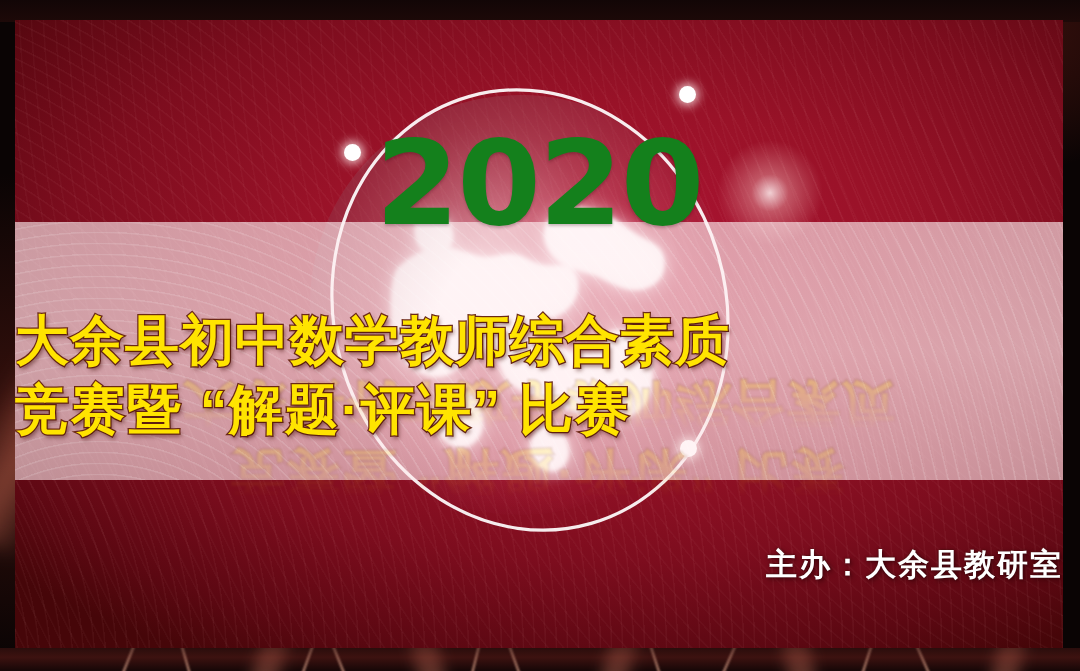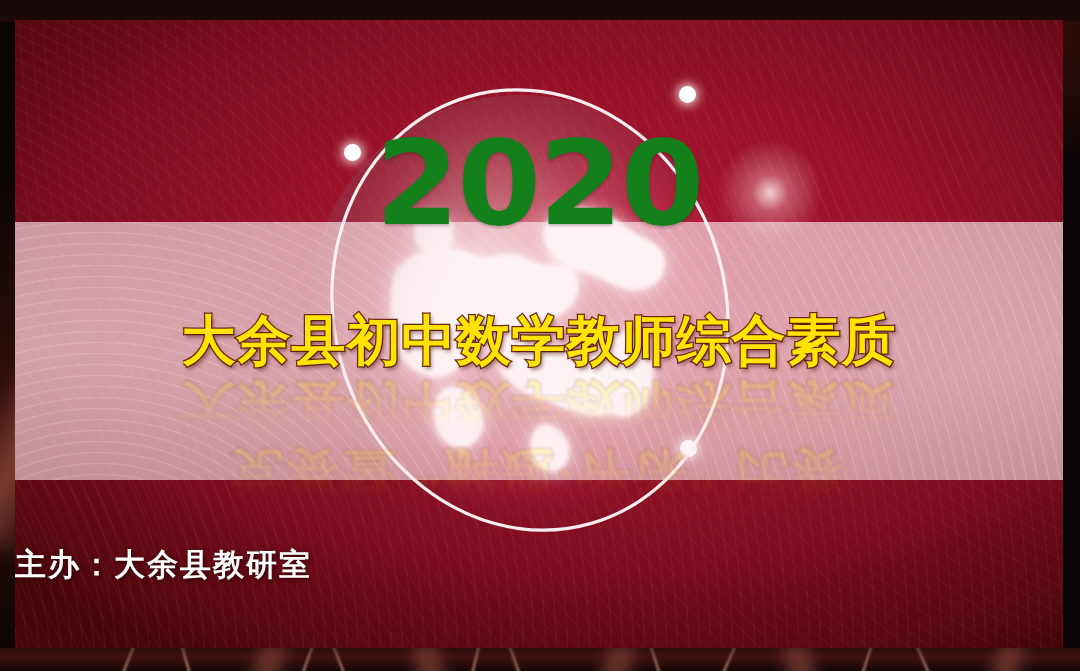--- a/index.html
+++ b/index.html
@@ -77,35 +77,35 @@
         rgba(255,255,255,0) 0px, rgba(255,255,255,0) 9px,
         rgba(255,255,255,.30) 10px, rgba(255,255,255,.30) 11px);}
 
   
   .year{position:absolute;left:0;right:0;top:104px;text-align:center;
       font-family:"DejaVu Sans","Liberation Sans",sans-serif;
       font-size:118px;font-weight:700;letter-spacing:-2px;color:#14801c;
       transform:scaleX(1.02);line-height:1;
       text-shadow:0 2px 3px rgba(40,0,10,.25);}
 
-  .title-wrap{position:absolute;left:0;right:0;top:286px;text-align:center;}
+  .title-wrap{position:absolute;left:0;right:0;top:286px;}
   .tline{font-size:54px;font-weight:700;line-height:1.28;letter-spacing:1px;
       color:#ffe400;
       -webkit-text-stroke:2.5px #6d2a16;
       paint-order:stroke fill;
       text-shadow:2px 3px 4px rgba(70,15,10,.55);}
   .tline.two{letter-spacing:2px;}
   .reflect{position:absolute;left:0;right:0;top:352px;text-align:center;pointer-events:none;
       opacity:.30;transform:scaleY(-1);
       -webkit-mask-image:linear-gradient(180deg,rgba(0,0,0,0) 18%,rgba(0,0,0,.8) 92%);
               mask-image:linear-gradient(180deg,rgba(0,0,0,0) 18%,rgba(0,0,0,.8) 92%);}
   .reflect .tline{filter:blur(1.1px);text-shadow:none;}
   .reflect2{top:420px;opacity:.26;}
 
-  .sub{position:absolute;left:0;right:0;text-align:left;color:#ffffff;
+  .sub{position:absolute;left:0;right:0;text-align:right;color:#ffffff;
       font-size:31px;font-weight:700;letter-spacing:2px;
       text-shadow:0 0 2px rgba(0,0,0,.55),2px 2px 5px rgba(50,0,8,.8),-1px -1px 0 rgba(120,30,30,.35);}
   .sub1{top:524px;}
   .sub2{top:573px;}
 </style>
 </head>
 <body>
 
 <div id="stage">
 
@@ -171,18 +171,19 @@
 
     <div class="reflect">
       <div class="tline">大余县初中数学教师综合素质</div>
     </div>
     <div class="reflect reflect2">
       <div class="tline two">竞赛暨 “解题·评课” 比赛</div>
     </div>
 
     <div class="title-wrap">
       <div class="tline">大余县初中数学教师综合素质</div>
+      <div class="tline two">竞赛暨 “解题·评课” 比赛</div>
     </div>
 
     <div class="sub sub1">主办：大余县教研室</div>
 
   </div>
 </div>
 
 </body></html>

